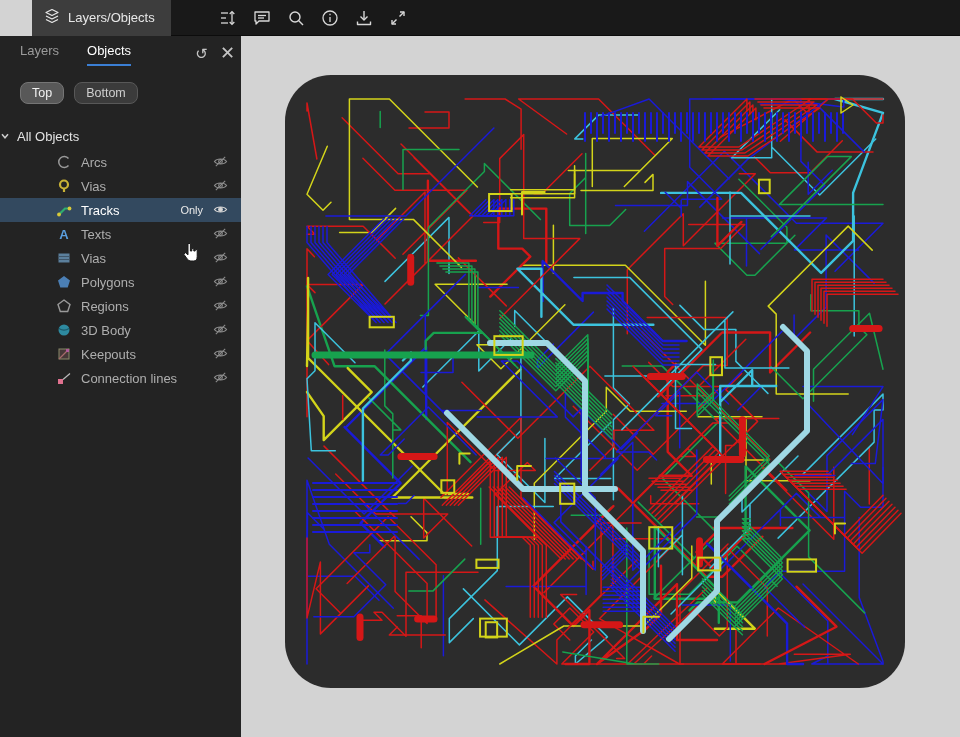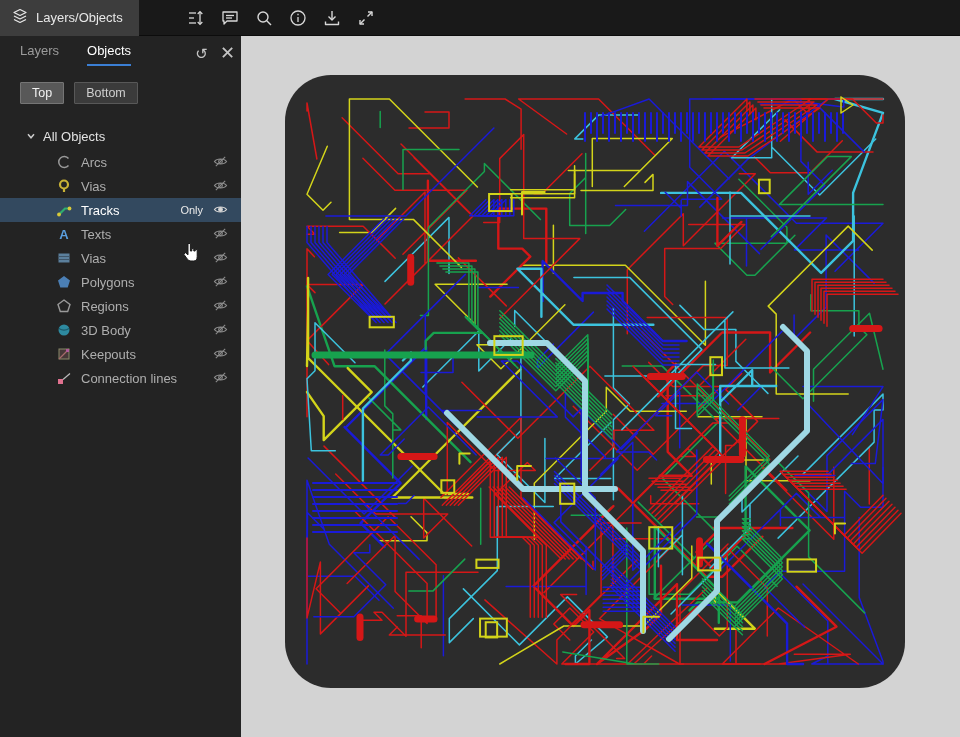--- a/index.html
+++ b/index.html
@@ -2,21 +2,21 @@
 <html><head>
 <meta charset="utf-8">
 <style>
   * { margin:0; padding:0; box-sizing:border-box; }
   html,body { width:960px; height:737px; overflow:hidden; }
   body { font-family:"Liberation Sans", sans-serif; background:#d3d3d3; }
   .app { width:960px; height:737px; display:flex; flex-direction:column; }
 
   
   .topbar { flex:0 0 36px; height:36px; background:#191919; display:flex; align-items:center;
-            color:#e8e8e8; border-bottom:1px solid #0c0c0c; }
+            color:#e8e8e8; border-bottom:1px solid #0c0c0c;margin-left:32px; }
   .panel-toggle { height:36px; background:#3d3d3d; display:flex; align-items:center; gap:8px;
                   padding:0 16px 0 12px; font-size:13px; cursor:pointer; }
   .doc-tabs { margin-left:auto; display:flex; height:36px; }
   .doc-tab { height:36px; padding:0 14px; background:transparent; border:none; color:#fff;
              font-size:13px; font-weight:bold; font-family:inherit; cursor:pointer; }
   .doc-tab.active { background:#5d5d5d; }
   .topbar-icons { display:flex; align-items:center; gap:7px; margin-left:44px; margin-right:6px; }
   .tb-icon { width:27px; height:27px; display:flex; align-items:center; justify-content:center; cursor:pointer; }
 
   
@@ -28,25 +28,25 @@
   .sb-header { display:flex; align-items:flex-end; height:30px; padding:0 6px 0 20px; }
   .sb-tab { margin-right:28px; padding-bottom:6px; color:#9b9b9b; cursor:pointer;
             border-bottom:2px solid transparent; }
   .sb-tab.active { color:#ffffff; border-bottom-color:#3b7fd4; }
   .sb-header-icons { margin-left:auto; display:flex; gap:12px; align-items:center; padding-bottom:4px; }
   .sb-hicon { cursor:pointer; color:#c4c4c4; line-height:1; }
   .refresh-glyph { font-size:15px; }
   .close-glyph { font-size:18px; }
 
   .layer-btns { display:flex; gap:10px; padding:16px 0 20px 20px; }
-  .layer-btn { padding:3px 11px; border-radius:1px; font-size:12.5px; font-family:inherit; cursor:pointer;
+  .layer-btn { padding:3px 11px; border-radius:8px; font-size:12.5px; font-family:inherit; cursor:pointer;
                border:1px solid #757575; background:#585858; color:#f2f2f2; }
   .layer-btn.inactive { background:#3b3b3b; border-color:#585858; color:#cfcfcf; }
 
-  .group-row { display:flex; align-items:center; gap:7px; padding:5px 0 6px 26px; color:#e3e3e3; cursor:pointer; }
+  .group-row { display:flex; align-items:center; gap:7px; padding:5px 0 6px 0; color:#e3e3e3; cursor:pointer; }
 
   .obj-list { display:flex; flex-direction:column; }
   .obj-row { display:flex; align-items:center; height:24px; padding-left:56px; position:relative; cursor:pointer; }
   .obj-icon { width:16px; height:16px; margin-right:9px; display:flex; align-items:center; justify-content:center; }
   .obj-label { color:#aeaeae; white-space:nowrap; }
   .obj-row.selected { background:#33495f; }
   .obj-row.selected .obj-label { color:#ffffff; }
   .only-label { position:absolute; right:38px; color:#eaeaea; font-size:11px; }
   .eye { position:absolute; right:12px; top:4px; width:16px; height:16px; cursor:pointer; }
 

